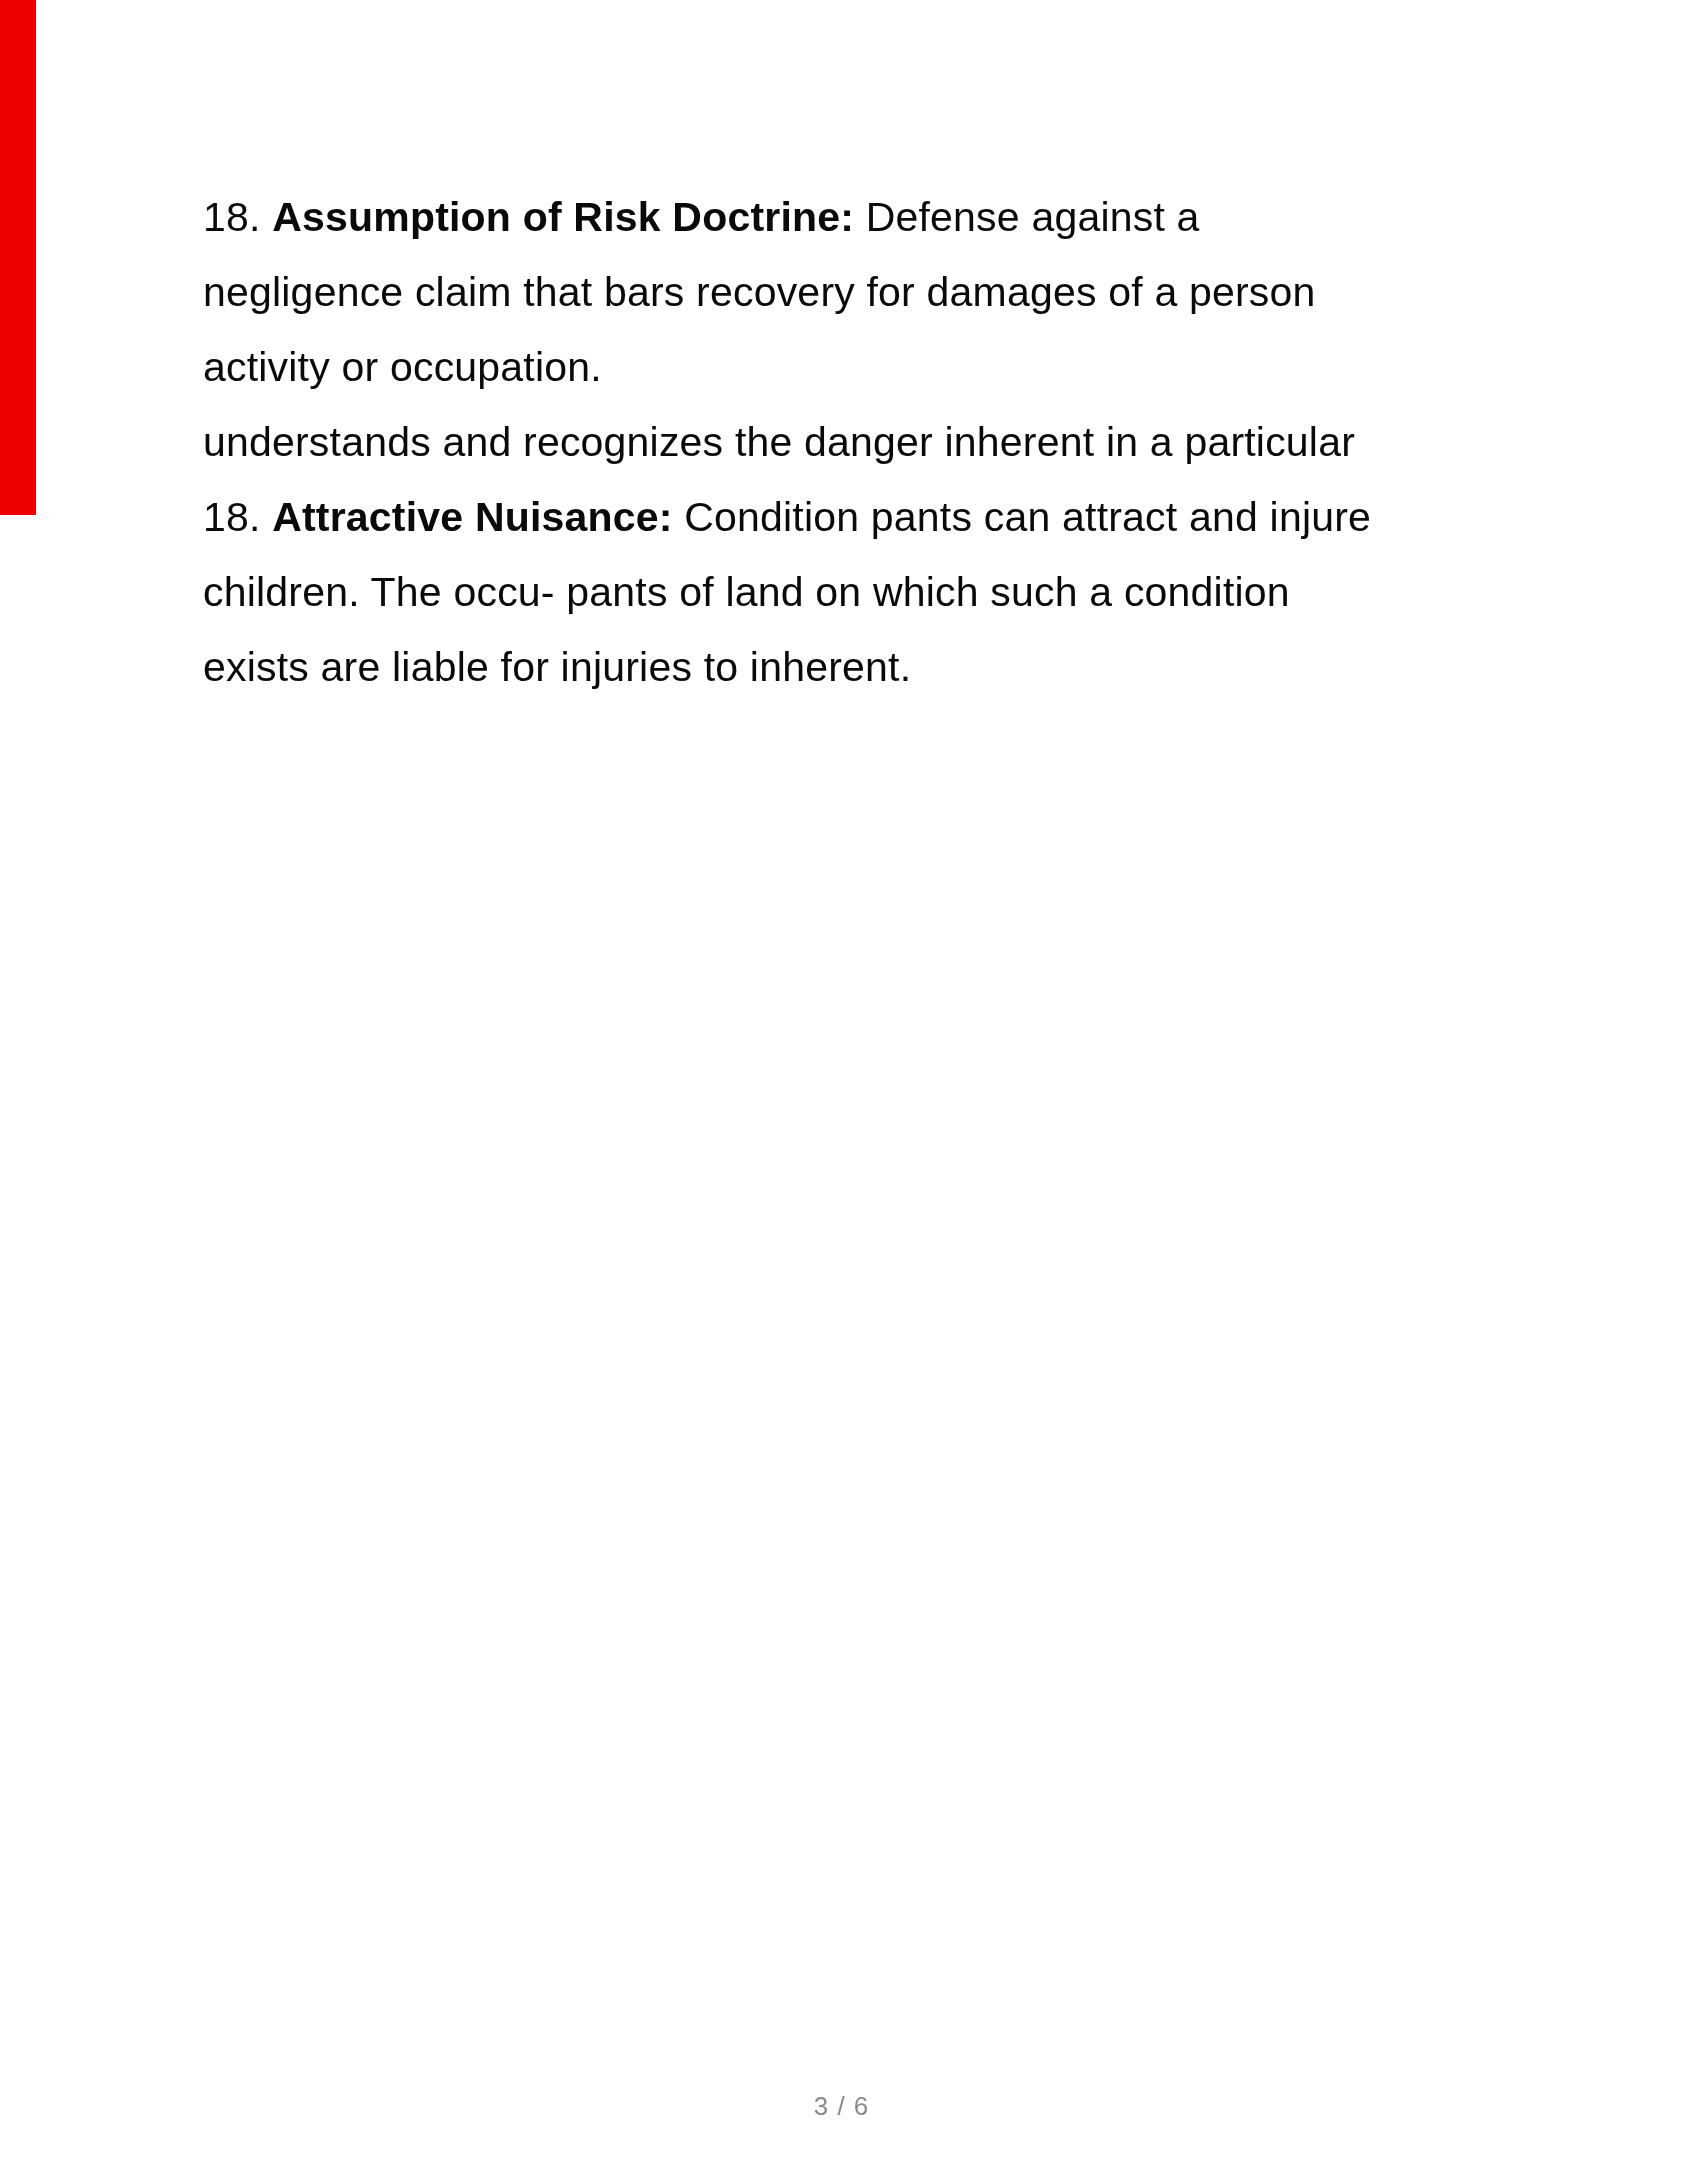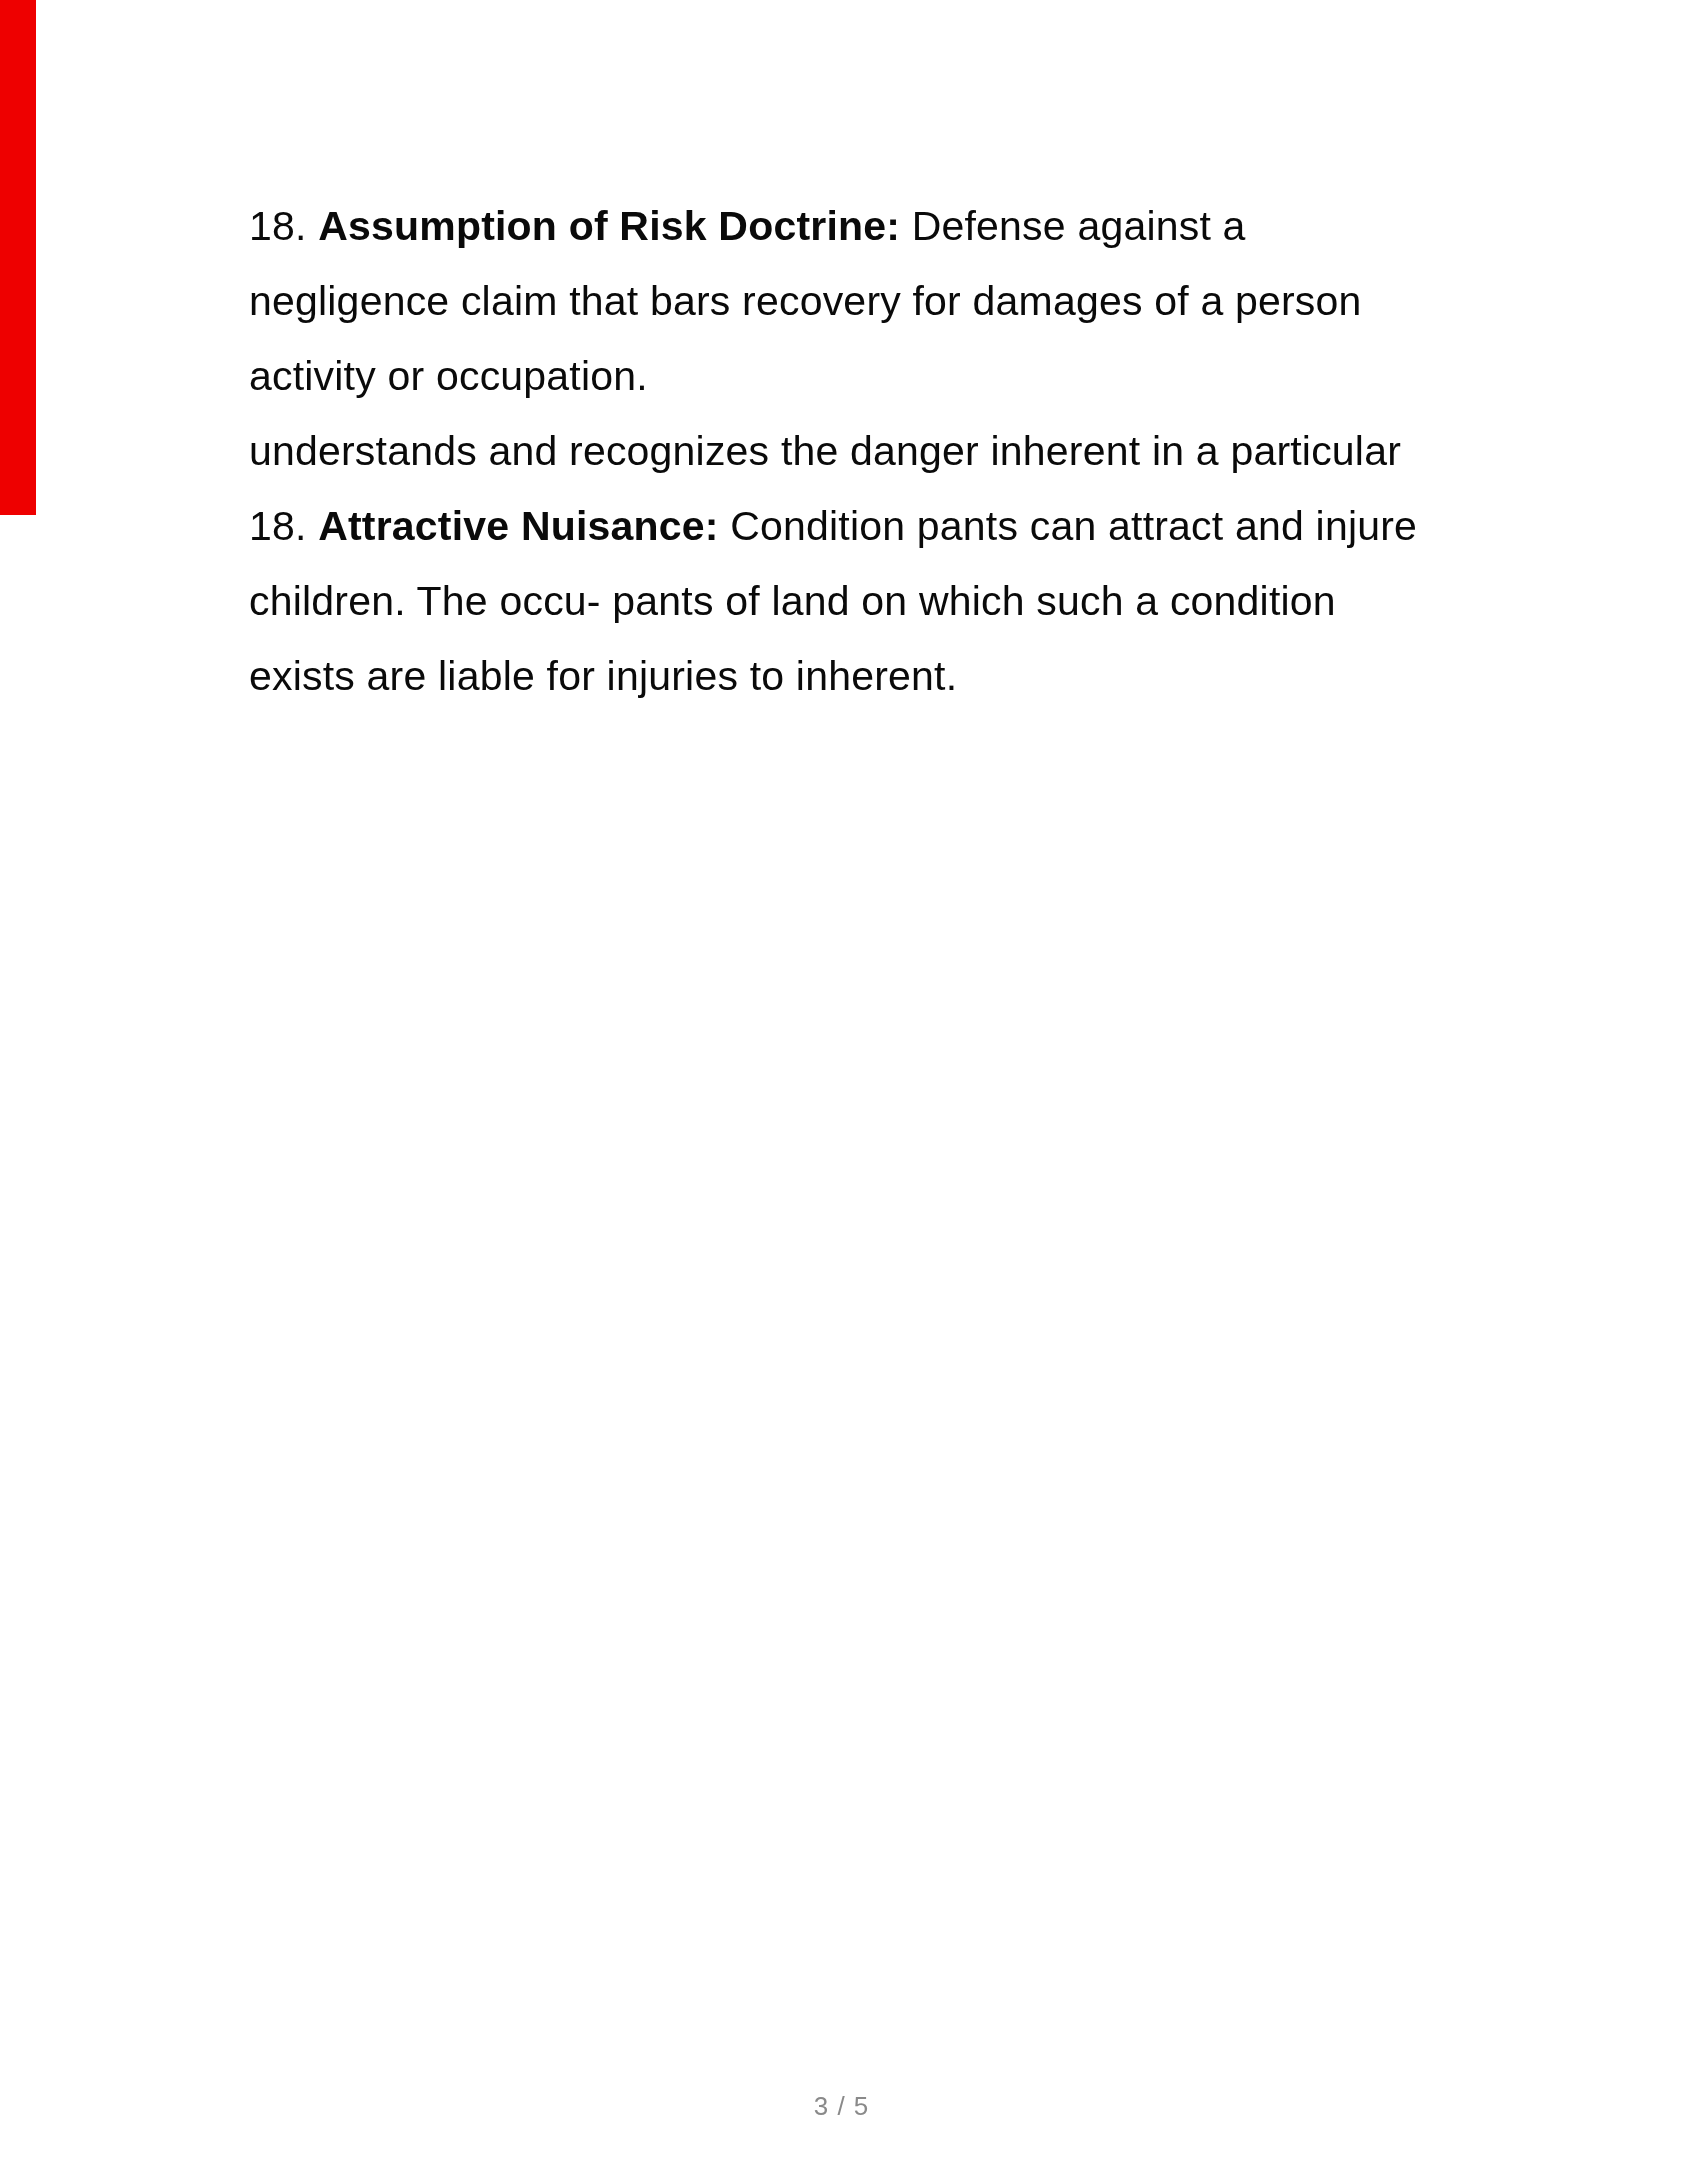--- a/index.html
+++ b/index.html
@@ -18,23 +18,22 @@
   .red-strip {
     position: absolute;
     left: 0;
     top: 0;
     width: 36px;
     height: 515px;
   }
   .text-block {
     position: absolute;
     left: 203px;
-    top: 189px;
+    top: 180px;
     width: 1277px;
-    margin-left: 46px;
   }
   .line {
     font-size: 41px;
     line-height: 75px;
     white-space: nowrap;
     letter-spacing: 0.2px;
   }
   .seg { font-weight: 400; }
   .seg.bold { font-weight: 700; }
   .page-footer {
@@ -54,15 +53,15 @@
   <div class="red-strip" style="background: rgb(238, 0, 0);"></div>
   <div class="text-block" style="color: rgb(10, 10, 10);">
       <div class="line"><span class="seg">18. </span><span class="seg bold">Assumption of Risk Doctrine:</span><span class="seg"> Defense against a</span></div>
       <div class="line"><span class="seg">negligence claim that bars recovery for damages of a person</span></div>
       <div class="line"><span class="seg">activity or occupation.</span></div>
       <div class="line"><span class="seg">understands and recognizes the danger inherent in a particular</span></div>
       <div class="line"><span class="seg">18. </span><span class="seg bold">Attractive Nuisance:</span><span class="seg"> Condition pants can attract and injure</span></div>
       <div class="line"><span class="seg">children. The occu- pants of land on which such a condition</span></div>
       <div class="line"><span class="seg">exists are liable for injuries to inherent.</span></div>
     </div>
-  <div class="page-footer" style="color: rgb(138, 138, 138);">3 / 5</div>
+  <div class="page-footer" style="color: rgb(138, 138, 138);">3 / 6</div>
 </div>
 
 
 </body></html>

